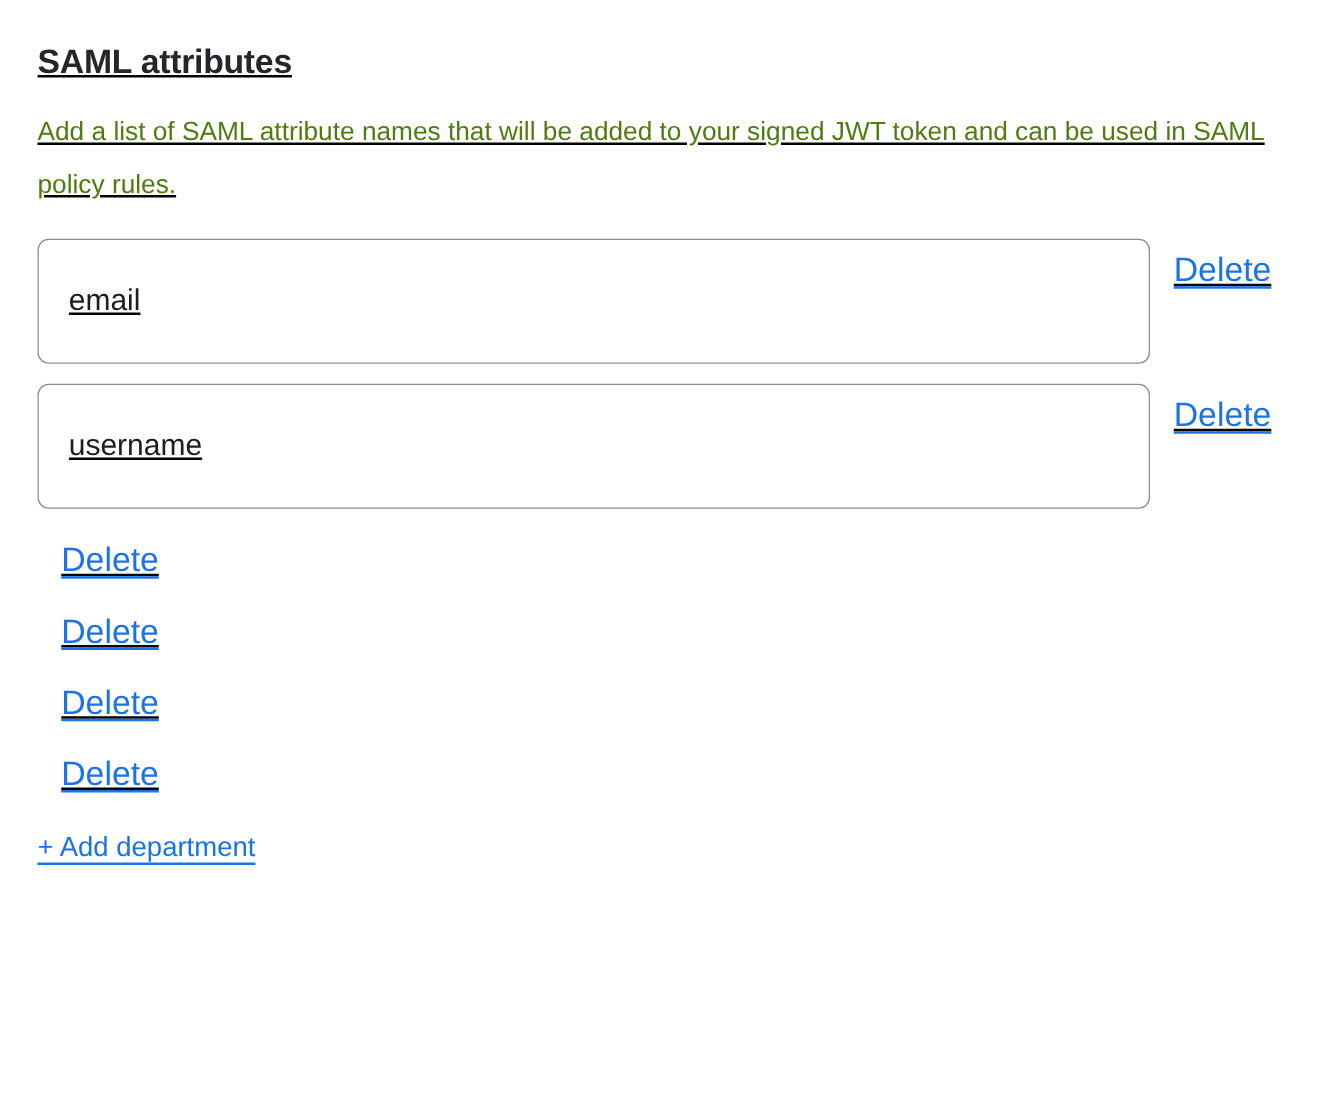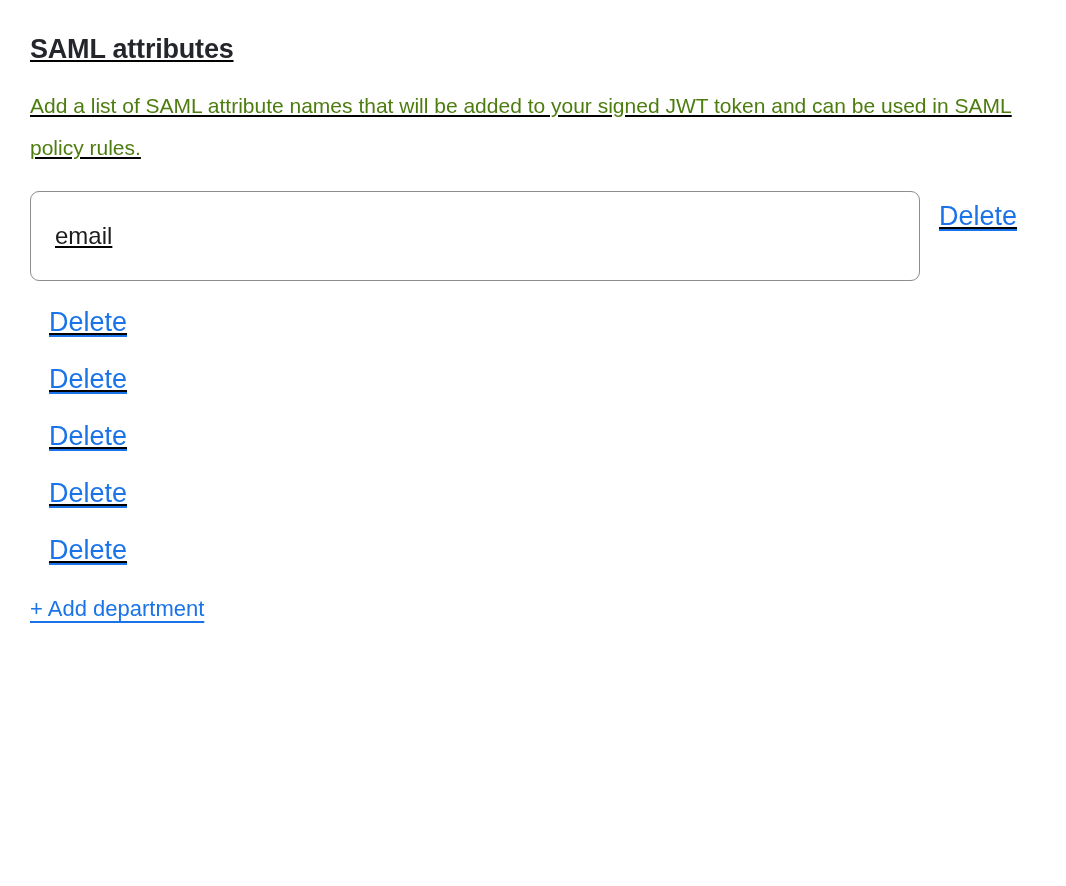--- a/index.html
+++ b/index.html
@@ -32,21 +32,21 @@
     max-width: 1010px;
   }
   .attr-list { }
   .attr-row {
     display: flex;
     align-items: flex-start;
     margin-bottom: 16px;
   }
   .attr-input {
     width: 890px;
-    height: 90px;
+    height: 100px;
     border: 1px solid #8d8d8d;
     border-radius: 9px;
     padding: 0 24px;
     font-size: 24px;
     color: #1d1d1f;
     font-family: "Liberation Sans", sans-serif;
     background: #ffffff;
     outline: none;
   }
   .delete-link {
@@ -77,20 +77,21 @@
   <h1 class="page-title">SAML attributes</h1>
   <p class="page-description">Add a list of SAML attribute names that will be added to your signed JWT token and can be used in SAML policy rules.</p>
 
   <div class="attr-list" id="attr-list">
   <div class="attr-row">
     <input class="attr-input" type="text" value="email" style="">
     <a class="delete-link" href="#">Delete</a>
   </div>
 
   <div class="attr-row">
+    <input class="attr-input" type="text" value="username" style="">
     <a class="delete-link" href="#">Delete</a>
   </div>
 
   <div class="attr-row">
     <a class="delete-link" href="#">Delete</a>
   </div>
 
   <div class="attr-row">
     <a class="delete-link" href="#">Delete</a>
   </div>

